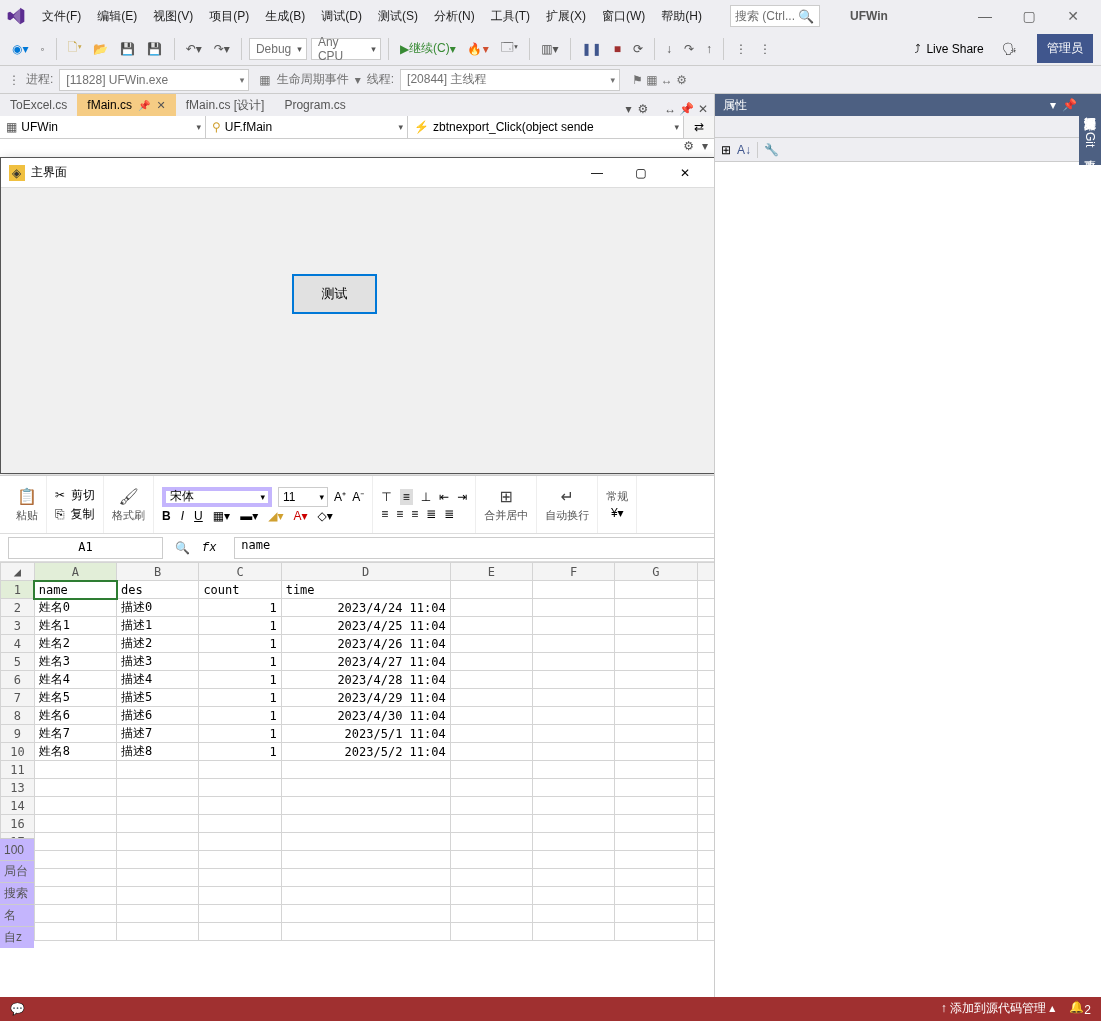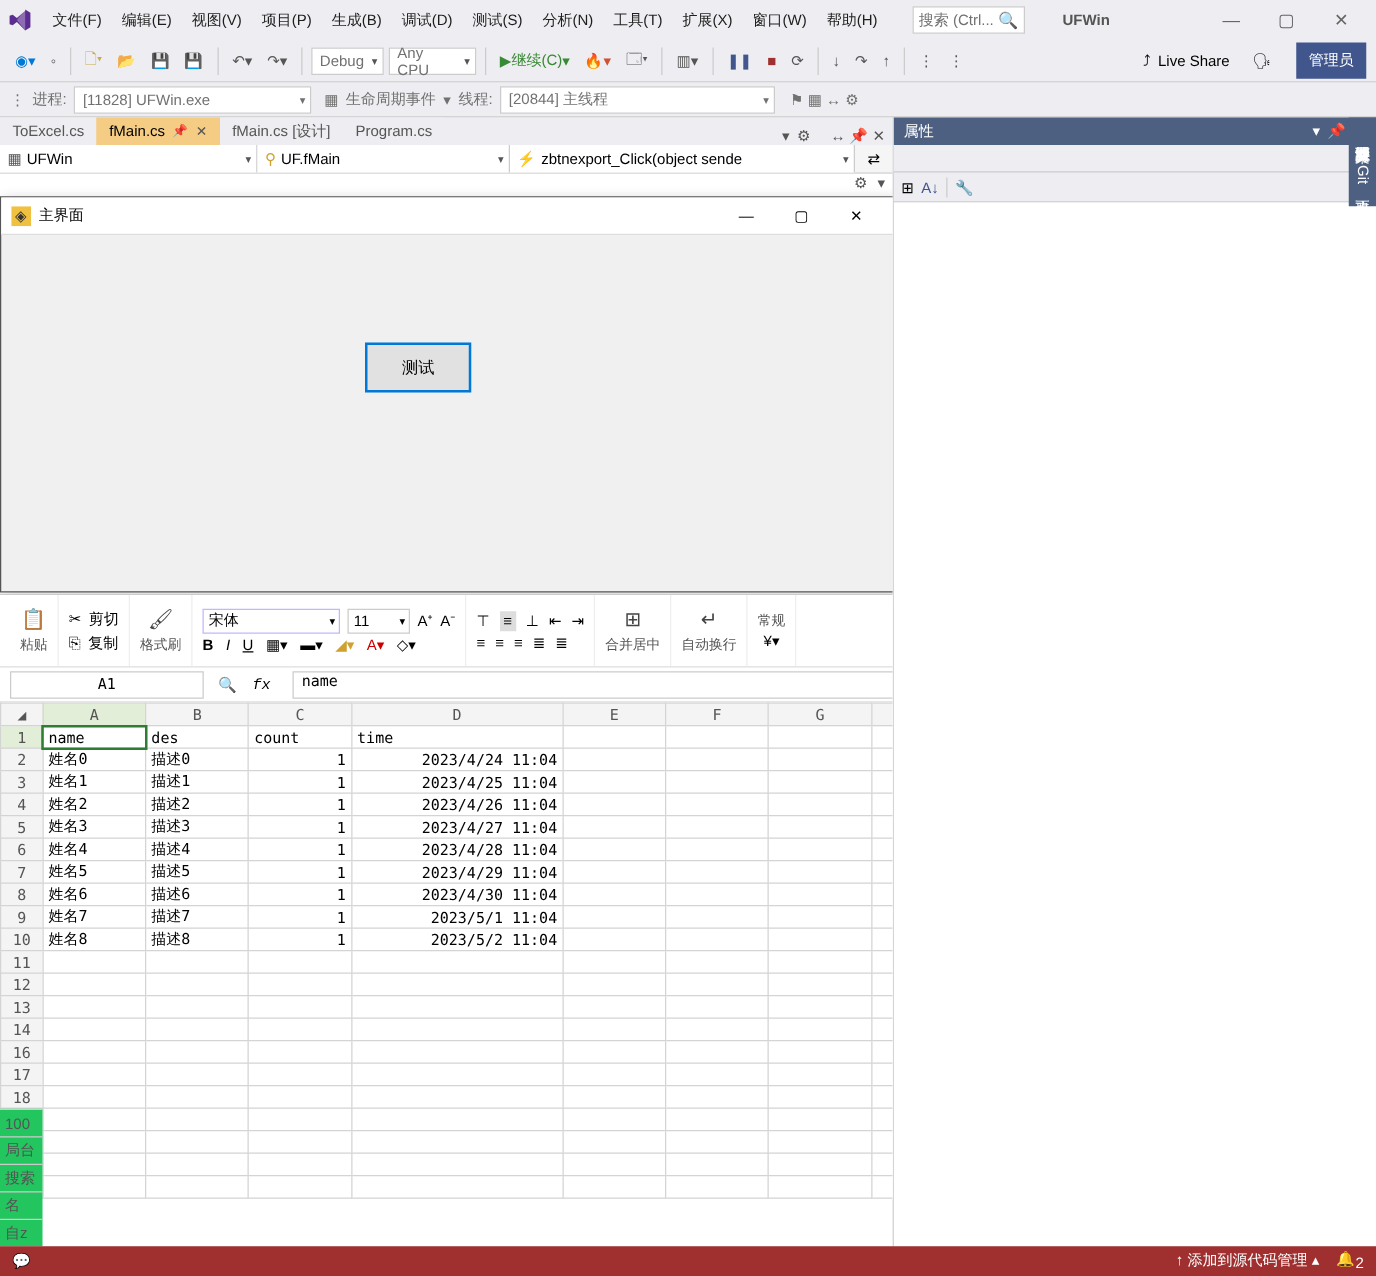--- a/index.html
+++ b/index.html
@@ -50,41 +50,41 @@
 .wf-ctrls{margin-left:auto;display:flex;gap:0}
 .wf-btn{width:44px;height:28px;display:flex;align-items:center;justify-content:center;font-size:12px}
 .test-btn{position:absolute;left:291px;top:116px;width:85px;height:40px;border:2px solid #0078d7;background:#e1e1e1;display:flex;align-items:center;justify-content:center;font-size:13px}
 
 .xl{position:absolute;left:0;top:336px;width:780px;background:#fff;border-top:1px solid #ccc}
 .xl-ribbon{height:58px;background:#fff;border-bottom:1px solid #ddd;display:flex;align-items:center;padding:0 8px}
 .xl-grp{display:flex;flex-direction:column;align-items:center;padding:0 8px;border-right:1px solid #eee;height:100%;justify-content:center;gap:2px}
 .xl-grp-row{display:flex;gap:6px;align-items:center}
 .xl-grp-lbl{font-size:11px;color:#555}
 .xl-icon{font-size:16px;color:#444}
-.font-sel{width:110px;height:20px;border:1px solid #c4b5fd;padding:0 4px;display:flex;align-items:center;position:relative}
+.font-sel{width:110px;height:20px;border:4px solid #c4b5fd;padding:0 4px;display:flex;align-items:center;position:relative}
 .font-sel::after{content:"▾";position:absolute;right:3px;font-size:9px}
 .size-sel{width:50px;height:20px;border:1px solid #ccc;padding:0 4px;display:flex;align-items:center;position:relative}
 .size-sel::after{content:"▾";position:absolute;right:3px;font-size:9px}
 .xl-namebox{height:28px;border-bottom:1px solid #ddd;display:flex;align-items:center;padding:0 8px;gap:12px}
 .namebox{width:155px;height:22px;border:1px solid #ccc;text-align:center;padding:2px;font-family:monospace}
 .fx-box{flex:1;height:22px;border:1px solid #ccc;padding:0 6px;font-family:monospace;margin-left:6px}
 .fx-lbl{font-style:italic;font-family:Liberation Mono, monospace}
 .xl-grid{background:#fff}
 .xl-grid table{border-collapse:collapse;width:100%}
 .xl-grid th,.xl-grid td{border:1px solid #d4d4d4;height:18px;font-size:12px;padding:0 4px;text-align:left;font-family:"SimSun",monospace}
 .xl-grid th{background:#f4f4f4;text-align:center;font-weight:normal;color:#555}
 .xl-grid .rh{background:#f4f4f4;text-align:center;width:30px;color:#555}
 .xl-grid .sel-col{background:#e2eed8}
 .xl-grid .sel-row{background:#e2eed8}
 .xl-grid .sel-cell{outline:2px solid #2e7d32;outline-offset:-1px}
 .xl-grid td.num{text-align:right}
 .statusbar{position:absolute;bottom:0;left:0;right:0;height:24px;background:#40568d;color:#fff;display:flex;align-items:center;padding:0 10px;font-size:11px}
 .statusbar.err{background:#a03030}
 .sb-right{margin-left:auto;display:flex;align-items:center;gap:14px}
-.left-bottom{position:absolute;left:0;top:793px;width:34px;color:#555;font-size:11px;background:#22c55e}
+.left-bottom{position:absolute;left:0;top:744px;width:34px;color:#555;font-size:11px;background:#c4b5fd}
 .lb-row{height:22px;display:flex;align-items:center;padding:0 4px;border-top:1px solid #ccc}
 svg{display:block}
 </style>
 </head>
 <body>
 
 <div class="titlebar">
   <svg class="vs-logo" viewBox="0 0 24 24">
       <path fill="#5c2d91" d="M17 2l5 3v14l-5 3-8-8-4 3-3-1V8l3-1 4 3 8-7z"></path>
       <path fill="#fff" opacity=".3" d="M17 2v20l-8-10z"></path>
@@ -448,31 +448,20 @@
                   <td></td>
                   <td></td>
                   <td></td>
                   <td></td>
                   <td></td>
                   <td></td>
                   <td></td>
                   <td></td>
                 </tr>
                 <tr>
-                  <th class="rh">12</th>
-                  <td></td>
-                  <td></td>
-                  <td></td>
-                  <td></td>
-                  <td></td>
-                  <td></td>
-                  <td></td>
-                  <td></td>
-                </tr>
-                <tr>
                   <th class="rh">13</th>
                   <td></td>
                   <td></td>
                   <td></td>
                   <td></td>
                   <td></td>
                   <td></td>
                   <td></td>
                   <td></td>
                 </tr>

